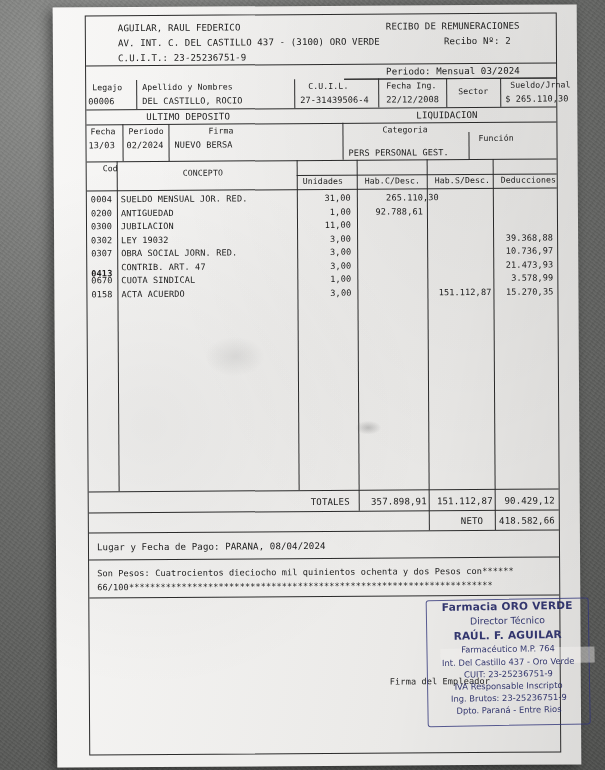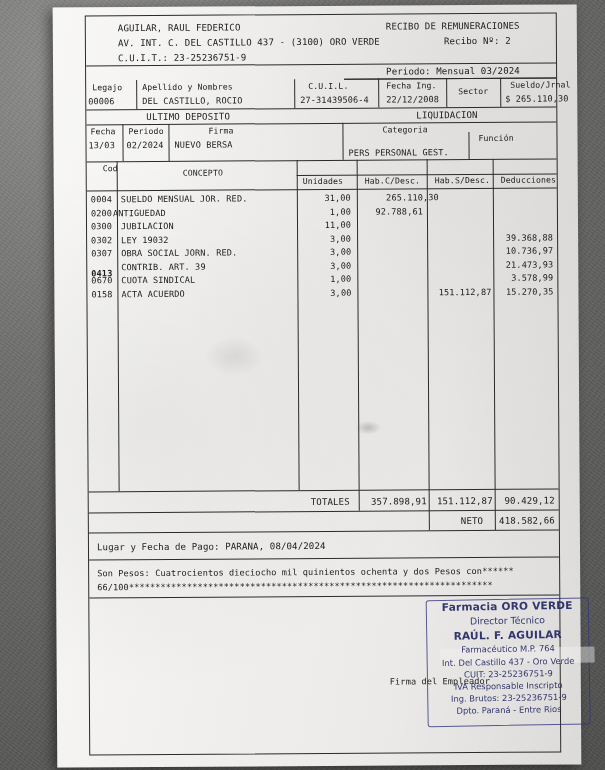--- a/index.html
+++ b/index.html
@@ -205,36 +205,36 @@
       <div class="vline" style="left:270px; top:145px; height:330px;"></div>
       <div class="vline" style="left:340px; top:145px; height:330px;"></div>
       <div class="vline" style="left:406px; top:145px; height:330px;"></div>
 
       <div id="rows">
           <div class="cell sm" style="left: 4px; top: 178px;">0004</div>
           <div class="cell sm" style="left: 34px; top: 178px;">SUELDO MENSUAL JOR. RED.</div>
           <div class="cell sm rt" style="left: 212px; width: 52px; top: 178px;">31,00</div>
           <div class="cell sm rt" style="left: 272px; width: 64px; top: 178px; margin-left: 16px;">265.110,30</div>
           <div class="cell sm" style="left: 4px; top: 191.5px;">0200</div>
-          <div class="cell sm" style="left: 26px; top: 191.5px;">ANTIGUEDAD</div>
+          <div class="cell sm" style="left: 34px; top: 191.5px;">ANTIGUEDAD</div>
           <div class="cell sm rt" style="left: 212px; width: 52px; top: 191.5px;">1,00</div>
           <div class="cell sm rt" style="left: 272px; width: 64px; top: 191.5px;">92.788,61</div>
           <div class="cell sm" style="left: 4px; top: 205px;">0300</div>
           <div class="cell sm" style="left: 34px; top: 205px;">JUBILACION</div>
           <div class="cell sm rt" style="left: 212px; width: 52px; top: 205px;">11,00</div>
           <div class="cell sm" style="left: 4px; top: 218.5px;">0302</div>
           <div class="cell sm" style="left: 34px; top: 218.5px; text-align: right;">LEY 19032</div>
           <div class="cell sm rt" style="left: 212px; width: 52px; top: 218.5px;">3,00</div>
           <div class="cell sm rt" style="left: 408px; width: 58px; top: 218.5px;">39.368,88</div>
           <div class="cell sm" style="left: 4px; top: 232px;">0307</div>
           <div class="cell sm" style="left: 34px; top: 232px;">OBRA SOCIAL JORN. RED.</div>
           <div class="cell sm rt" style="left: 212px; width: 52px; top: 232px;">3,00</div>
           <div class="cell sm rt" style="left: 408px; width: 58px; top: 232px;">10.736,97</div>
           <div class="cell sm" style="left: 4px; top: 252px; font-weight: bold;">0413</div>
-          <div class="cell sm" style="left: 34px; top: 245.5px;">CONTRIB. ART. 39</div>
+          <div class="cell sm" style="left: 34px; top: 245.5px;">CONTRIB. ART. 47</div>
           <div class="cell sm rt" style="left: 212px; width: 52px; top: 245.5px;">3,00</div>
           <div class="cell sm rt" style="left: 408px; width: 58px; top: 245.5px;">21.473,93</div>
           <div class="cell sm" style="left: 4px; top: 259px;">0670</div>
           <div class="cell sm" style="left: 34px; top: 259px;">CUOTA SINDICAL</div>
           <div class="cell sm rt" style="left: 212px; width: 52px; top: 259px;">1,00</div>
           <div class="cell sm rt" style="left: 408px; width: 58px; top: 259px;">3.578,99</div>
           <div class="cell sm" style="left: 4px; top: 272.5px;">0158</div>
           <div class="cell sm" style="left: 34px; top: 272.5px;">ACTA ACUERDO</div>
           <div class="cell sm rt" style="left: 212px; width: 52px; top: 272.5px;">3,00</div>
           <div class="cell sm rt" style="left: 342px; width: 62px; top: 272.5px;">151.112,87</div>

